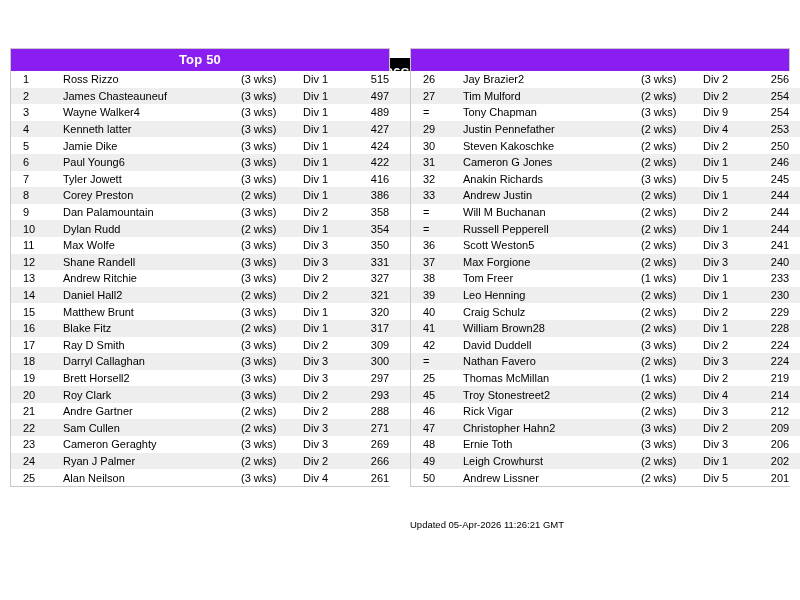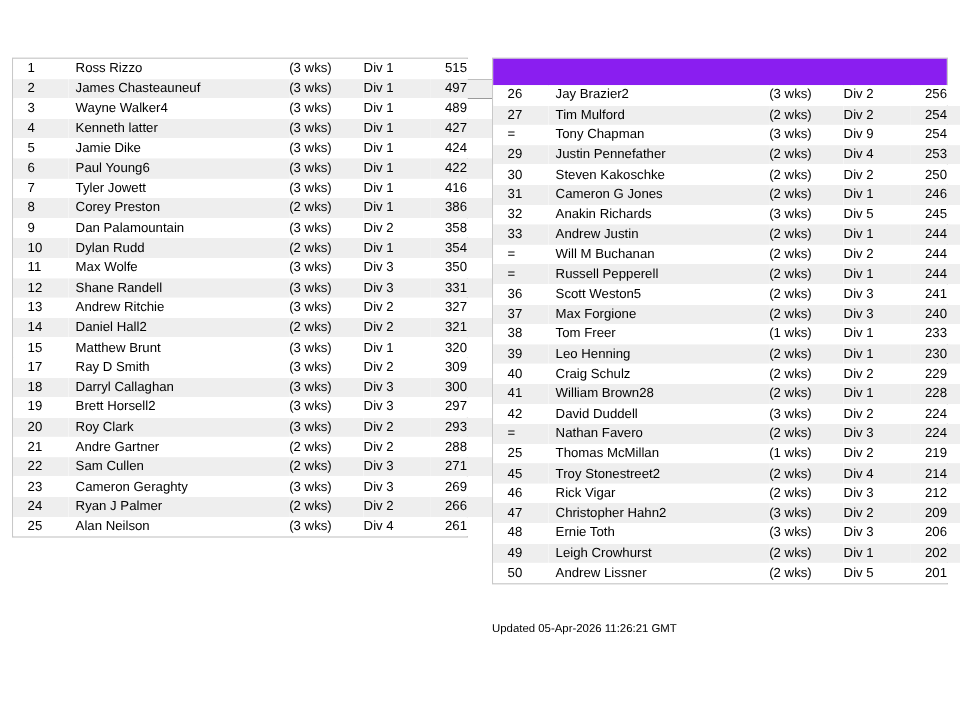--- a/index.html
+++ b/index.html
@@ -119,20 +119,21 @@
 
 <div class="page">
 
   <div class="title-banner">
     <div class="bar"></div>
     <div class="corner"></div>
     <div class="title-text">Supercars Series - Australian Server Only - Standings 2026S2</div>
   </div>
 
   <div class="panel panel-left">
+    <div class="panel-header">Top 50</div>
     <table class="standings">
       <tbody>
           <tr class="even">
             <td class="c-pos">1</td>
             <td class="c-name">Ross Rizzo</td>
             <td class="c-wks">(3 wks)</td>
             <td class="c-div">Div 1</td>
             <td class="c-pts">515</td>
           </tr>
           <tr class="odd">
@@ -225,20 +226,27 @@
             <td class="c-wks">(2 wks)</td>
             <td class="c-div">Div 2</td>
             <td class="c-pts">321</td>
           </tr>
           <tr class="even">
             <td class="c-pos">15</td>
             <td class="c-name">Matthew Brunt</td>
             <td class="c-wks">(3 wks)</td>
             <td class="c-div">Div 1</td>
             <td class="c-pts">320</td>
+          </tr>
+          <tr class="odd">
+            <td class="c-pos">16</td>
+            <td class="c-name">Blake Fitz</td>
+            <td class="c-wks">(2 wks)</td>
+            <td class="c-div">Div 1</td>
+            <td class="c-pts">317</td>
           </tr>
           <tr class="even">
             <td class="c-pos">17</td>
             <td class="c-name">Ray D Smith</td>
             <td class="c-wks">(3 wks)</td>
             <td class="c-div">Div 2</td>
             <td class="c-pts">309</td>
           </tr>
           <tr class="odd">
             <td class="c-pos">18</td>

